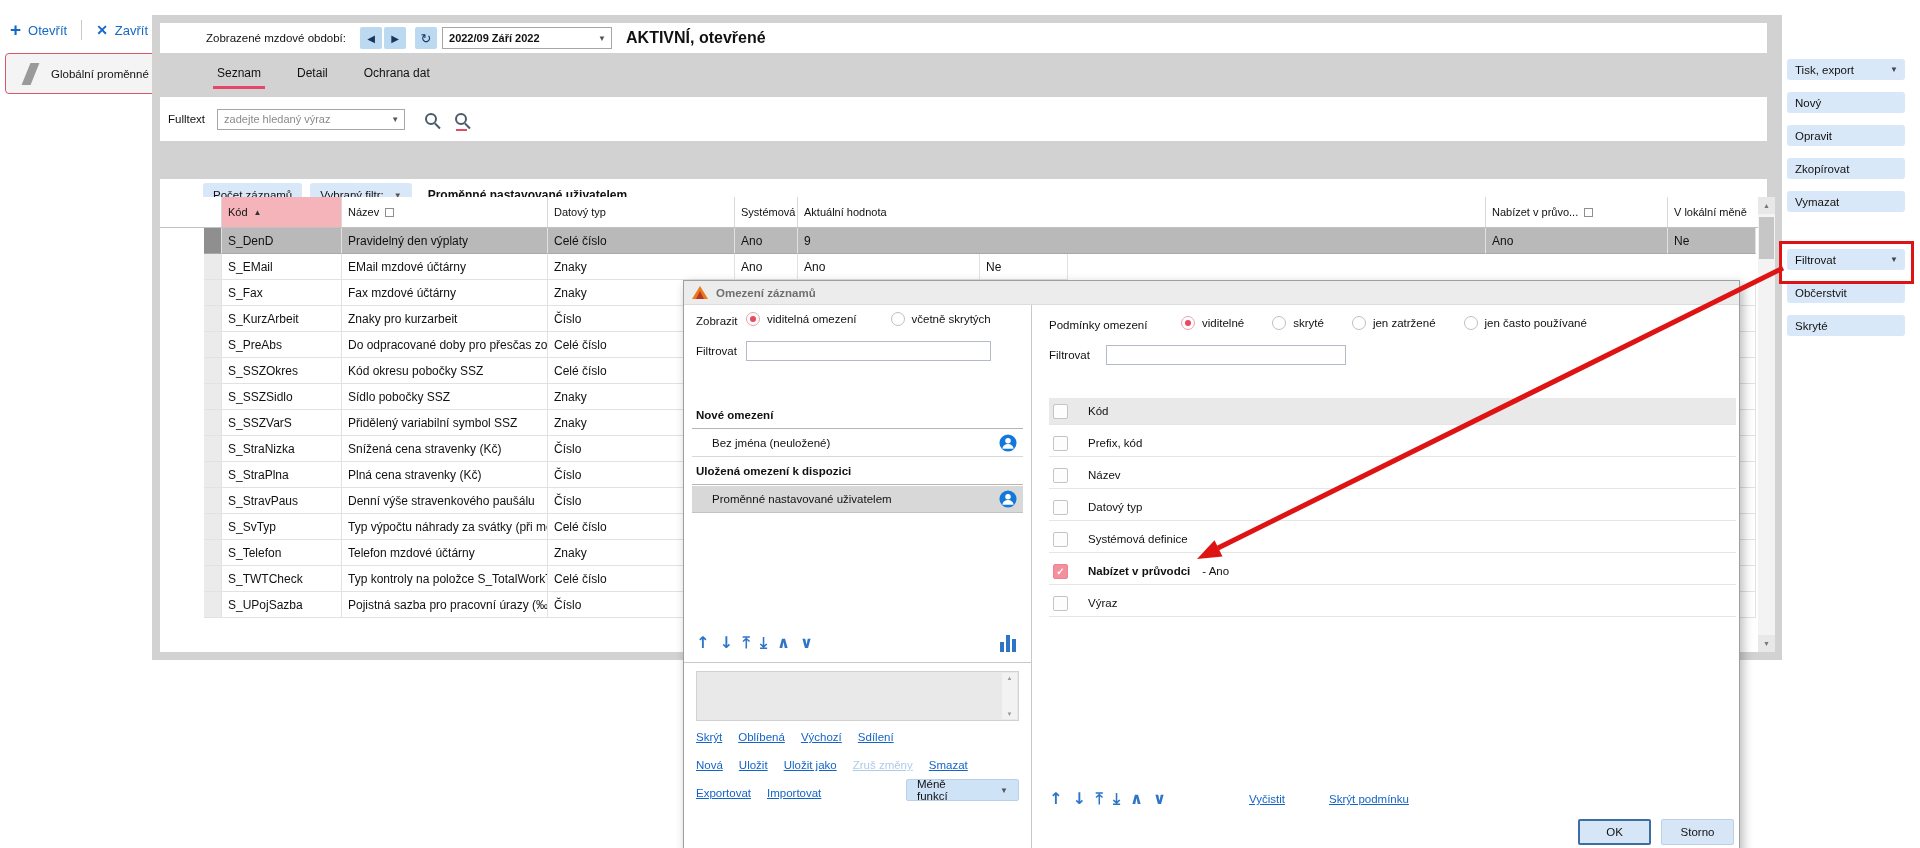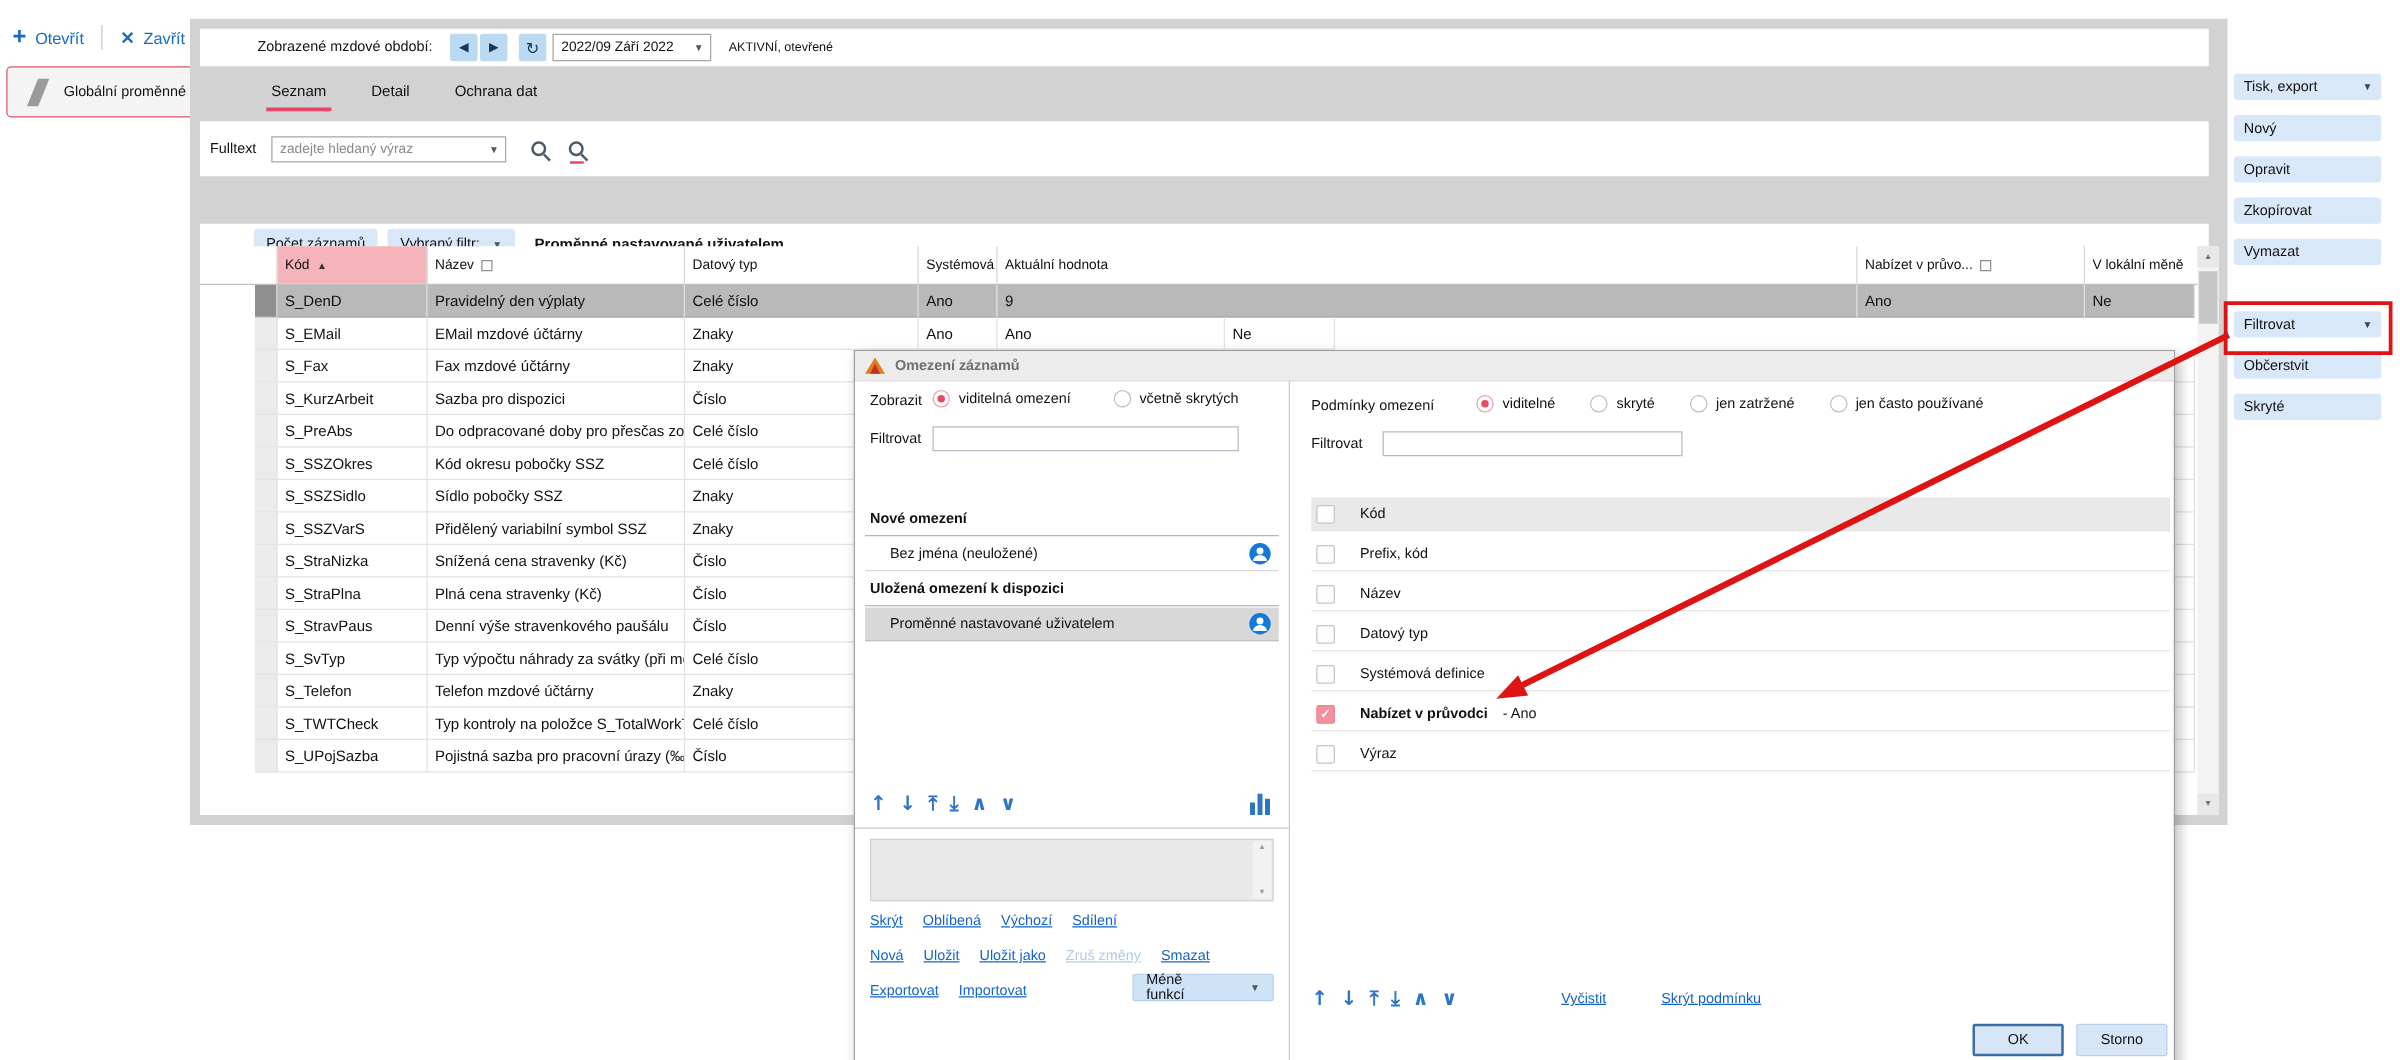--- a/index.html
+++ b/index.html
@@ -22,21 +22,21 @@
   #main { position:absolute; left:152px; top:15px; width:1630px; height:645px; background:#d2d2d2; }
   .mrow { position:absolute; left:8px; width:1607px; background:#fff; }
   .period-row { top:8px; height:30px; display:flex; align-items:center; }
   .plabel { margin-left:46px; }
   .navbtn { width:22px; height:22px; background:#bcd9f2; border-radius:2px; color:#14375e;
     display:flex; align-items:center; justify-content:center; font-size:10px; cursor:pointer; }
   .refresh { font-size:13px; }
   .combo { height:22px; background:#fff; border:1px solid #a6a6a6; display:flex; align-items:center;
     padding:0 6px; position:relative; }
   .combo .caret { position:absolute; right:5px; font-size:8px; color:#555; }
-  .status { font-weight:normal; font-size:10px; margin-left:14px; }
+  .status { font-weight:bold; font-size:16px; margin-left:14px; }
 
   .tabs-row { position:absolute; left:8px; top:38px; height:44px; display:flex; align-items:center; gap:28px; padding-left:53px; }
   .tab { position:relative; padding:6px 4px 10px; font-size:12px; cursor:pointer; }
   .tab.active::after { content:""; position:absolute; left:0; right:0; bottom:1px; height:3px; background:#e5476b; }
 
   .fulltext-row { top:82px; height:44px; display:flex; align-items:center; gap:12px; }
   .ft-label { margin-left:8px; }
   .ft-combo { width:188px; height:21px; }
   .ft-combo input { border:none; outline:none; width:150px; font-size:11px; font-family:inherit; color:#333; }
   .ft-combo input::placeholder { color:#8a8a8a; }
@@ -164,21 +164,21 @@
 
 <div id="main">
 
   <div class="mrow period-row">
     <span class="plabel">Zobrazené mzdové období:</span>
     <div style="display:flex; gap:2px; margin-left:14px;">
       <div class="navbtn">◀</div>
       <div class="navbtn">▶</div>
     </div>
     <div class="navbtn refresh" style="margin-left:9px;">↻</div>
-    <div class="combo" style="width:127px; margin-left:5px;">
+    <div class="combo" style="width:170px; margin-left:5px;font-weight:bold;">
       <span style="font-size:11px;">2022/09 Září 2022</span>
       <span class="caret">▼</span>
     </div>
     <span class="status">AKTIVNÍ, otevřené</span>
   </div>
 
   <div class="tabs-row">
 
       <div class="tab active">
         <span>Seznam</span>
@@ -271,21 +271,21 @@
           <div class="td c3">Znaky</div>
           <div class="td c4"></div>
           <div class="td c5"></div>
           <div class="td c6"></div>
           <div class="td c7"></div>
         </div>
 
         <div class="trow">
           <div class="td c0"></div>
           <div class="td c1">S_KurzArbeit</div>
-          <div class="td c2">Sazba pro dispozici</div>
+          <div class="td c2">Znaky pro kurzarbeit</div>
           <div class="td c3">Číslo</div>
           <div class="td c4"></div>
           <div class="td c5"></div>
           <div class="td c6"></div>
           <div class="td c7"></div>
         </div>
 
         <div class="trow">
           <div class="td c0"></div>
           <div class="td c1">S_PreAbs</div>

